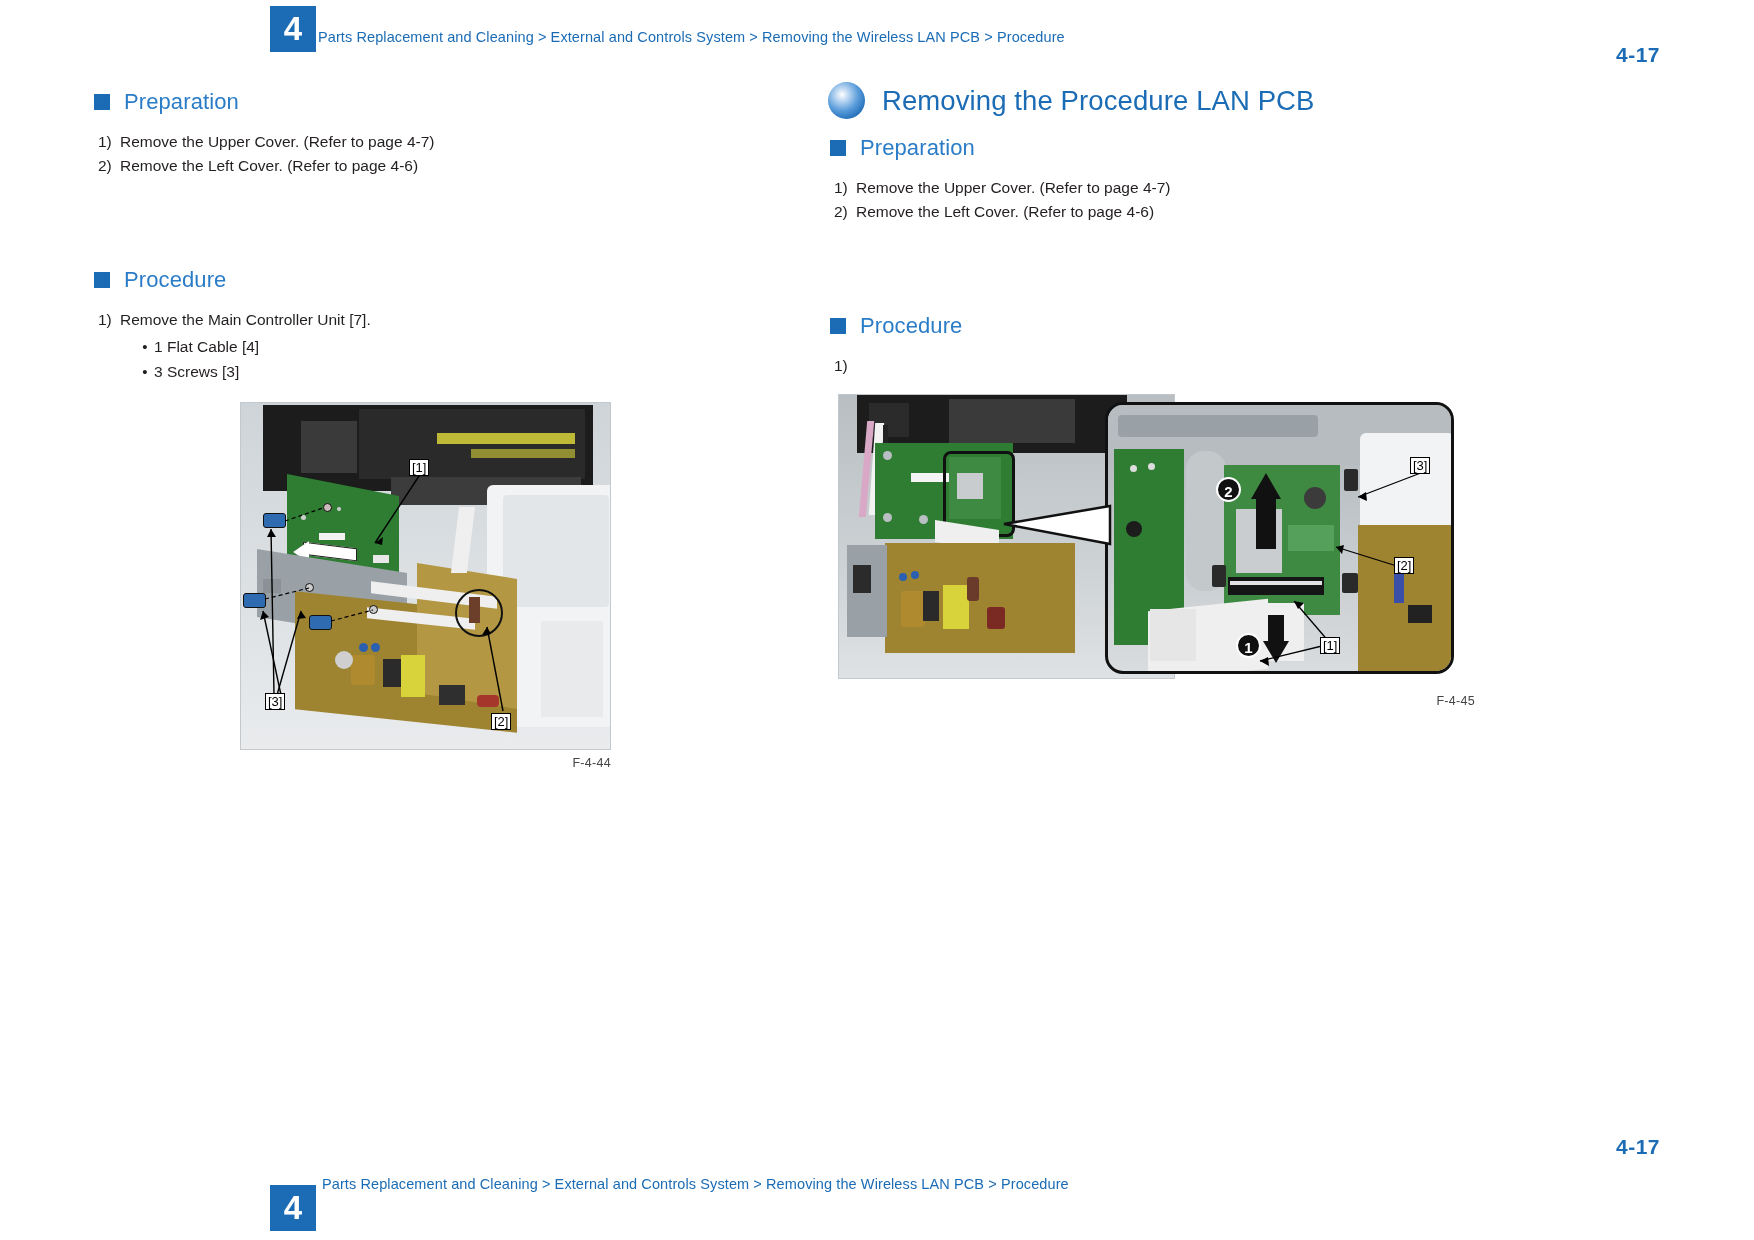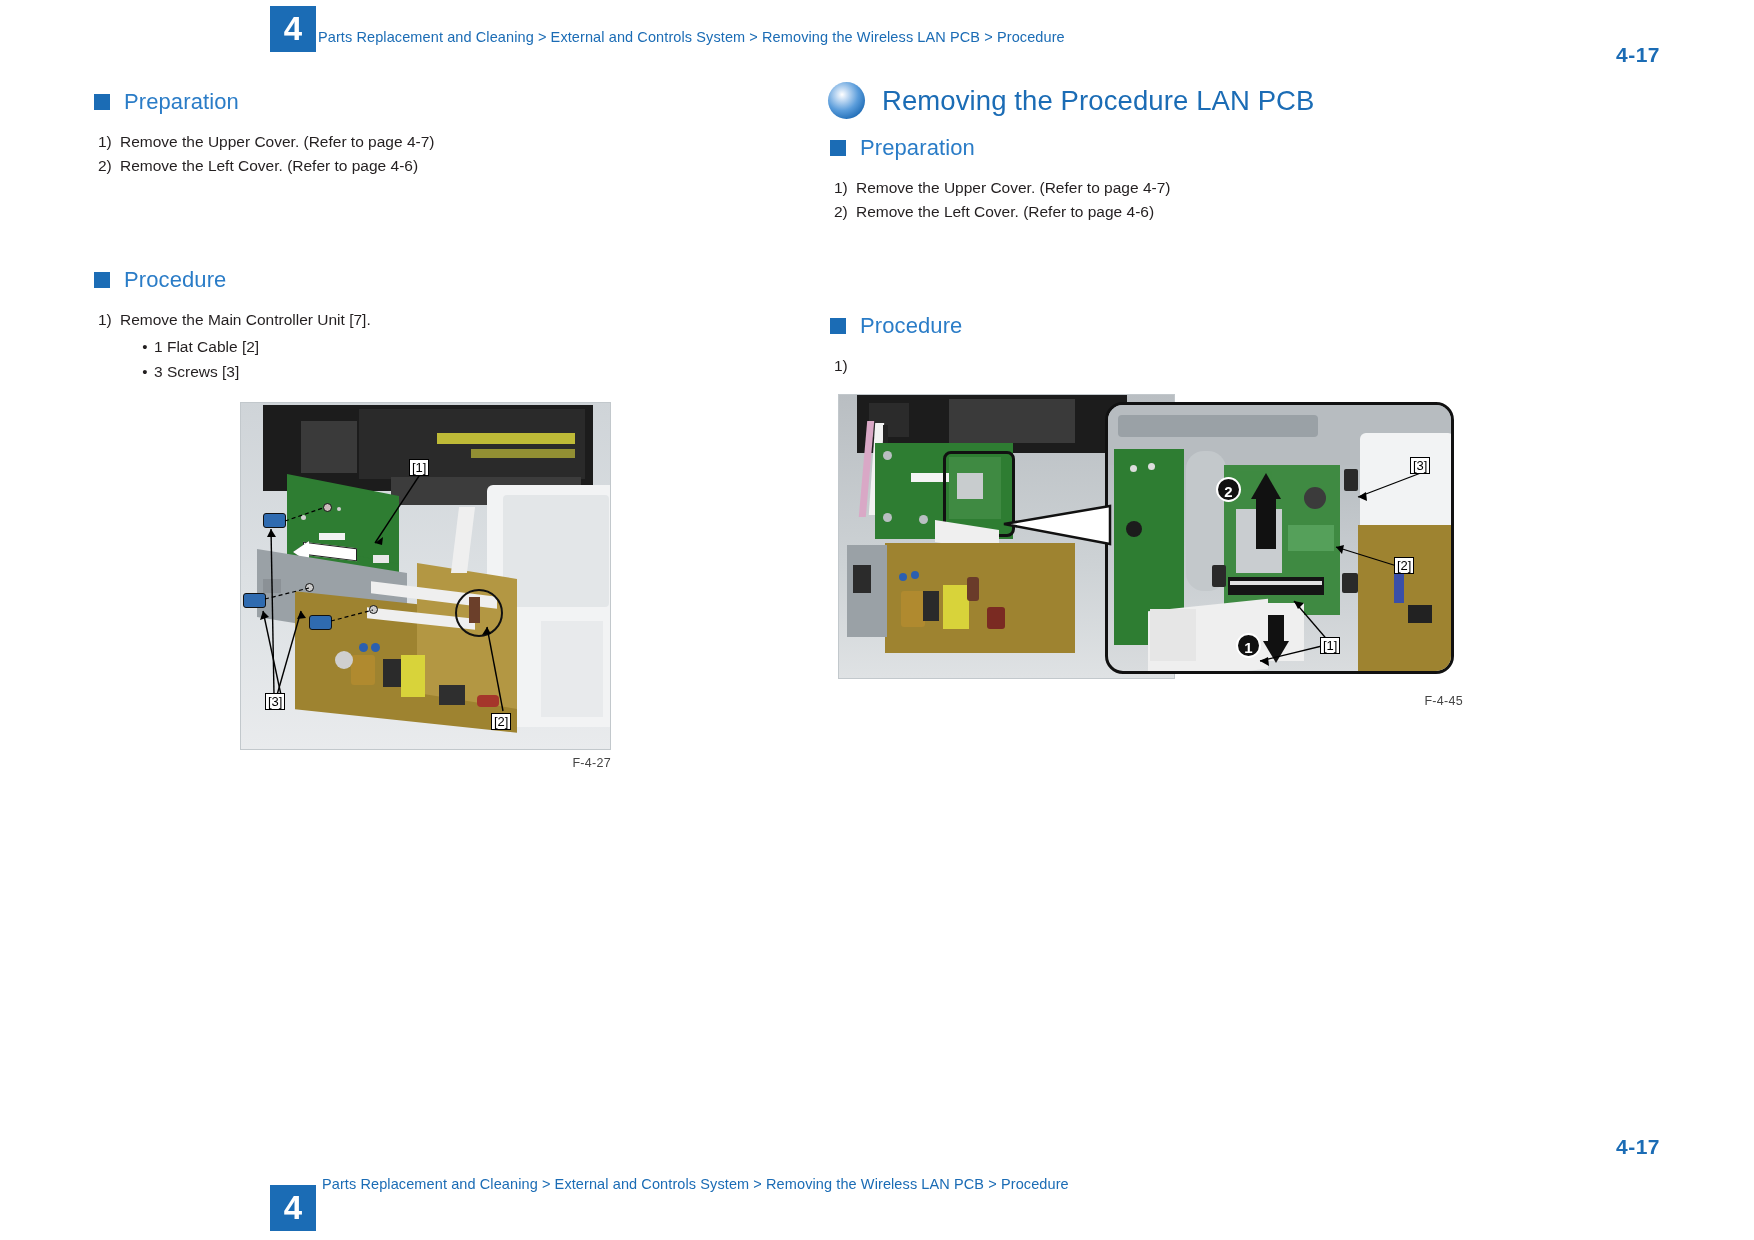--- a/index.html
+++ b/index.html
@@ -312,21 +312,21 @@
   <div class="steps">
     <div class="step">
       <span class="num">1)</span>
       <span class="body">Remove the Main Controller Unit [7].</span>
     </div>
   </div>
 
   <div class="bullets">
     <div class="bullet">
       <span class="dot">•</span>
-      <span>1 Flat Cable [2]</span>
+      <span>1 Flat Cable [4]</span>
     </div>
     <div class="bullet">
       <span class="dot">•</span>
       <span>3 Screws [3]</span>
     </div>
   </div>
 
   <div class="figure" style="margin-top:18px;">
     <div class="photo" id="photo-main">
 
@@ -394,21 +394,21 @@
         <polygon points="22,208 19,217 28,214" fill="#000"></polygon>
         <line x1="262" y1="308" x2="246" y2="224" stroke="#000" stroke-width="1.4"></line>
         <polygon points="246,224 241,232 250,231" fill="#000"></polygon>
       </svg>
 
       <span class="callout" style="left:168px; top:56px;">[1]</span>
       <span class="callout" style="left:250px; top:310px;">[2]</span>
       <span class="callout" style="left:24px; top:290px;">[3]</span>
     </div>
 
-    <div class="fig-caption" style="width:519px;">F-4-27</div>
+    <div class="fig-caption" style="width:519px;">F-4-44</div>
   </div>
 </div>
 
 <div class="col right">
 
   <div class="sec-title">
     <span class="sphere"></span>
     <span class="txt">Removing the Procedure LAN PCB</span>
   </div>
 
@@ -530,21 +530,21 @@
 
       <span class="callout" style="left:302px; top:52px;">[3]</span>
       <span class="callout" style="left:286px; top:152px;">[2]</span>
       <span class="callout" style="left:212px; top:232px;">[1]</span>
     </div>
 
     <svg width="660" height="300" style="position:absolute;left:0;top:0;pointer-events:none;">
       <polygon points="176,130 282,112 282,150" fill="#ffffff" stroke="#111" stroke-width="2.5"></polygon>
     </svg>
 
-    <div class="fig-caption" style="width:635px; margin-top:8px; position:absolute; top:292px; left:0;">F-4-45</div>
+    <div class="fig-caption" style="width:635px; margin-top:8px; position:absolute; top:292px; left:12px;">F-4-45</div>
   </div>
 </div>
 
 <div class="page-num bottom">4-17</div>
 <div class="runbar bottom">
   <div class="chapter-tab">4</div>
   <div class="breadcrumb">Parts Replacement and Cleaning &gt; External and Controls System &gt; Removing the Wireless LAN PCB &gt; Procedure</div>
 </div>
 
 </body></html>

